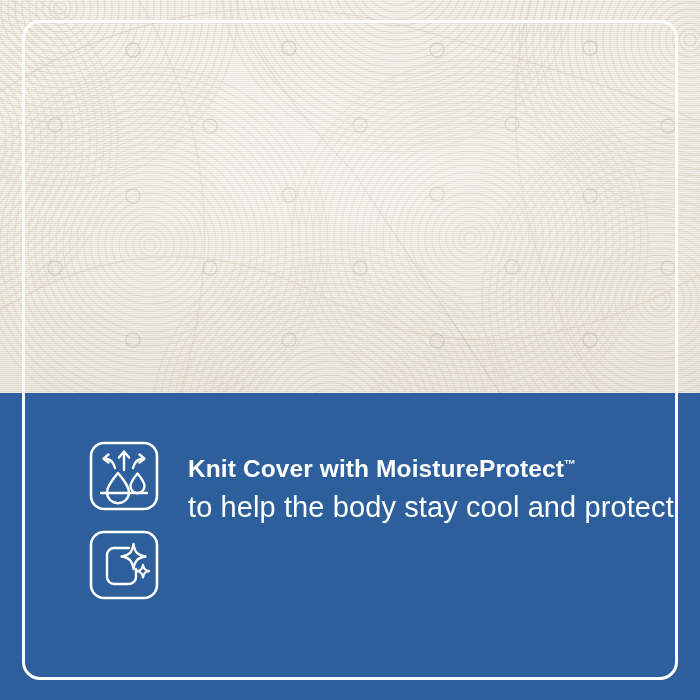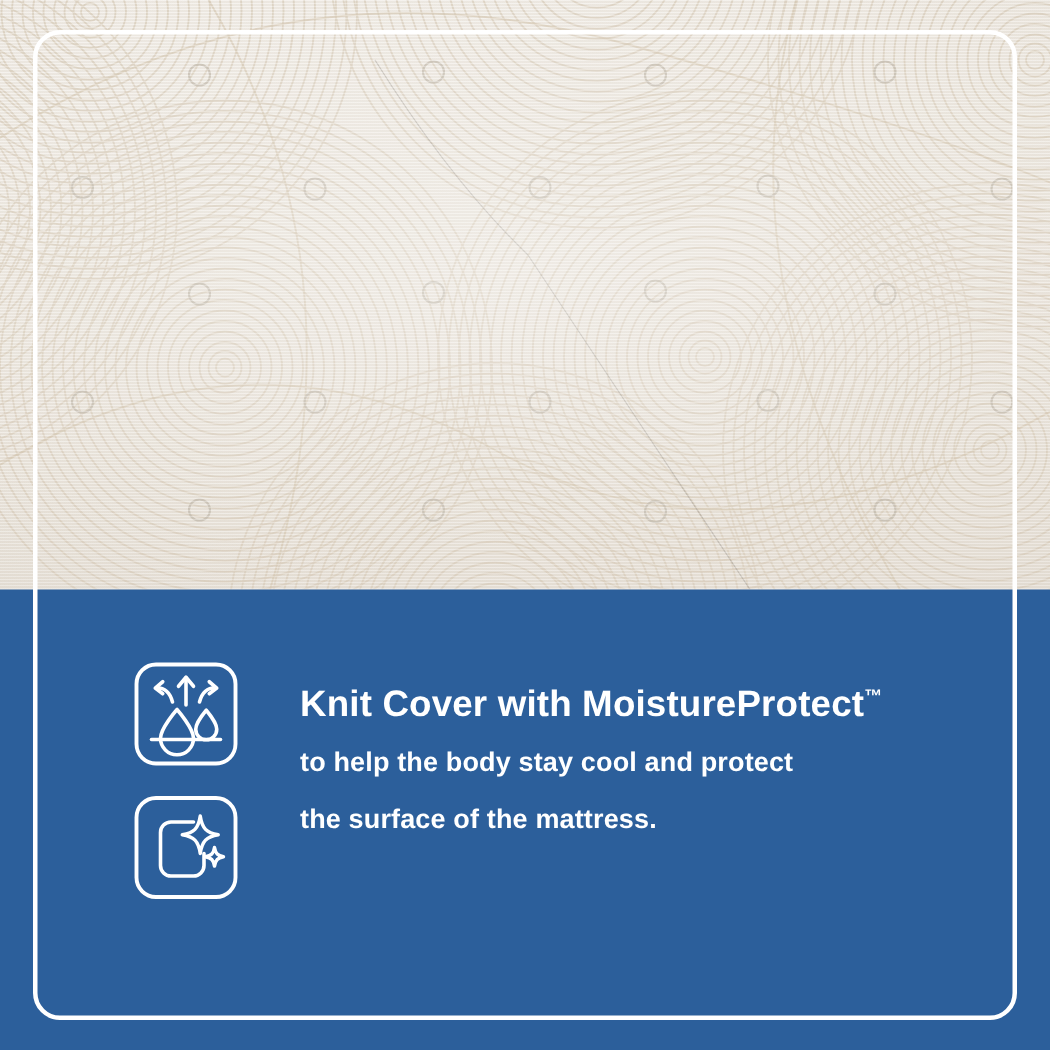--- a/index.html
+++ b/index.html
@@ -102,36 +102,37 @@
     display: flex;
     flex-direction: column;
     gap: 17px;
   }
   .feature-icon {
     width: 72px;
     height: 72px;
     display: block;
   }
   .text-col {
-    margin-left: 40px;
+    margin-left: 28px;
     margin-top: 52px;
     color: #ffffff;
   }
   .line {
     white-space: nowrap;
     line-height: 38px;
     letter-spacing: .1px;
   }
   .line.bold {
     font-weight: bold;
     font-size: 24.5px;
   }
   .line.regular {
-    font-weight: bold;
-    font-size: 18px;
+    font-weight: normal;
+    font-size: 29px;
+    text-align: right;
   }
   .tm {
     font-size: 12px;
     vertical-align: super;
     font-weight: bold;
     letter-spacing: 0;
   }
 </style>
 </head>
 <body>
@@ -268,20 +269,19 @@
         <path d="M45.5 15 C46.8 23.4 49.6 26.2 57.5 27.5 C49.6 28.8 46.8 31.6 45.5 40 C44.2 31.6 41.4 28.8 33.5 27.5 C41.4 26.2 44.2 23.4 45.5 15 Z" fill="none" stroke="#ffffff" stroke-width="2.3" stroke-linejoin="round"></path>
 
         <path d="M55 36 C55.7 40.1 57.1 41.5 61 42.2 C57.1 42.9 55.7 44.3 55 48.4 C54.3 44.3 52.9 42.9 49 42.2 C52.9 41.5 54.3 40.1 55 36 Z" fill="none" stroke="#ffffff" stroke-width="2.3" stroke-linejoin="round"></path>
       </svg>
 
     </div>
 
     <div class="text-col">
       <div class="line bold"><span>Knit Cover with MoistureProtect</span><span class="tm">™</span></div>
       <div class="line regular">to help the body stay cool and protect</div>
-      <div class="line regular">the surface of the mattress.</div>
     </div>
 
   </div>
 
   <div class="frame"></div>
 
 </div>
 
 </body></html>

